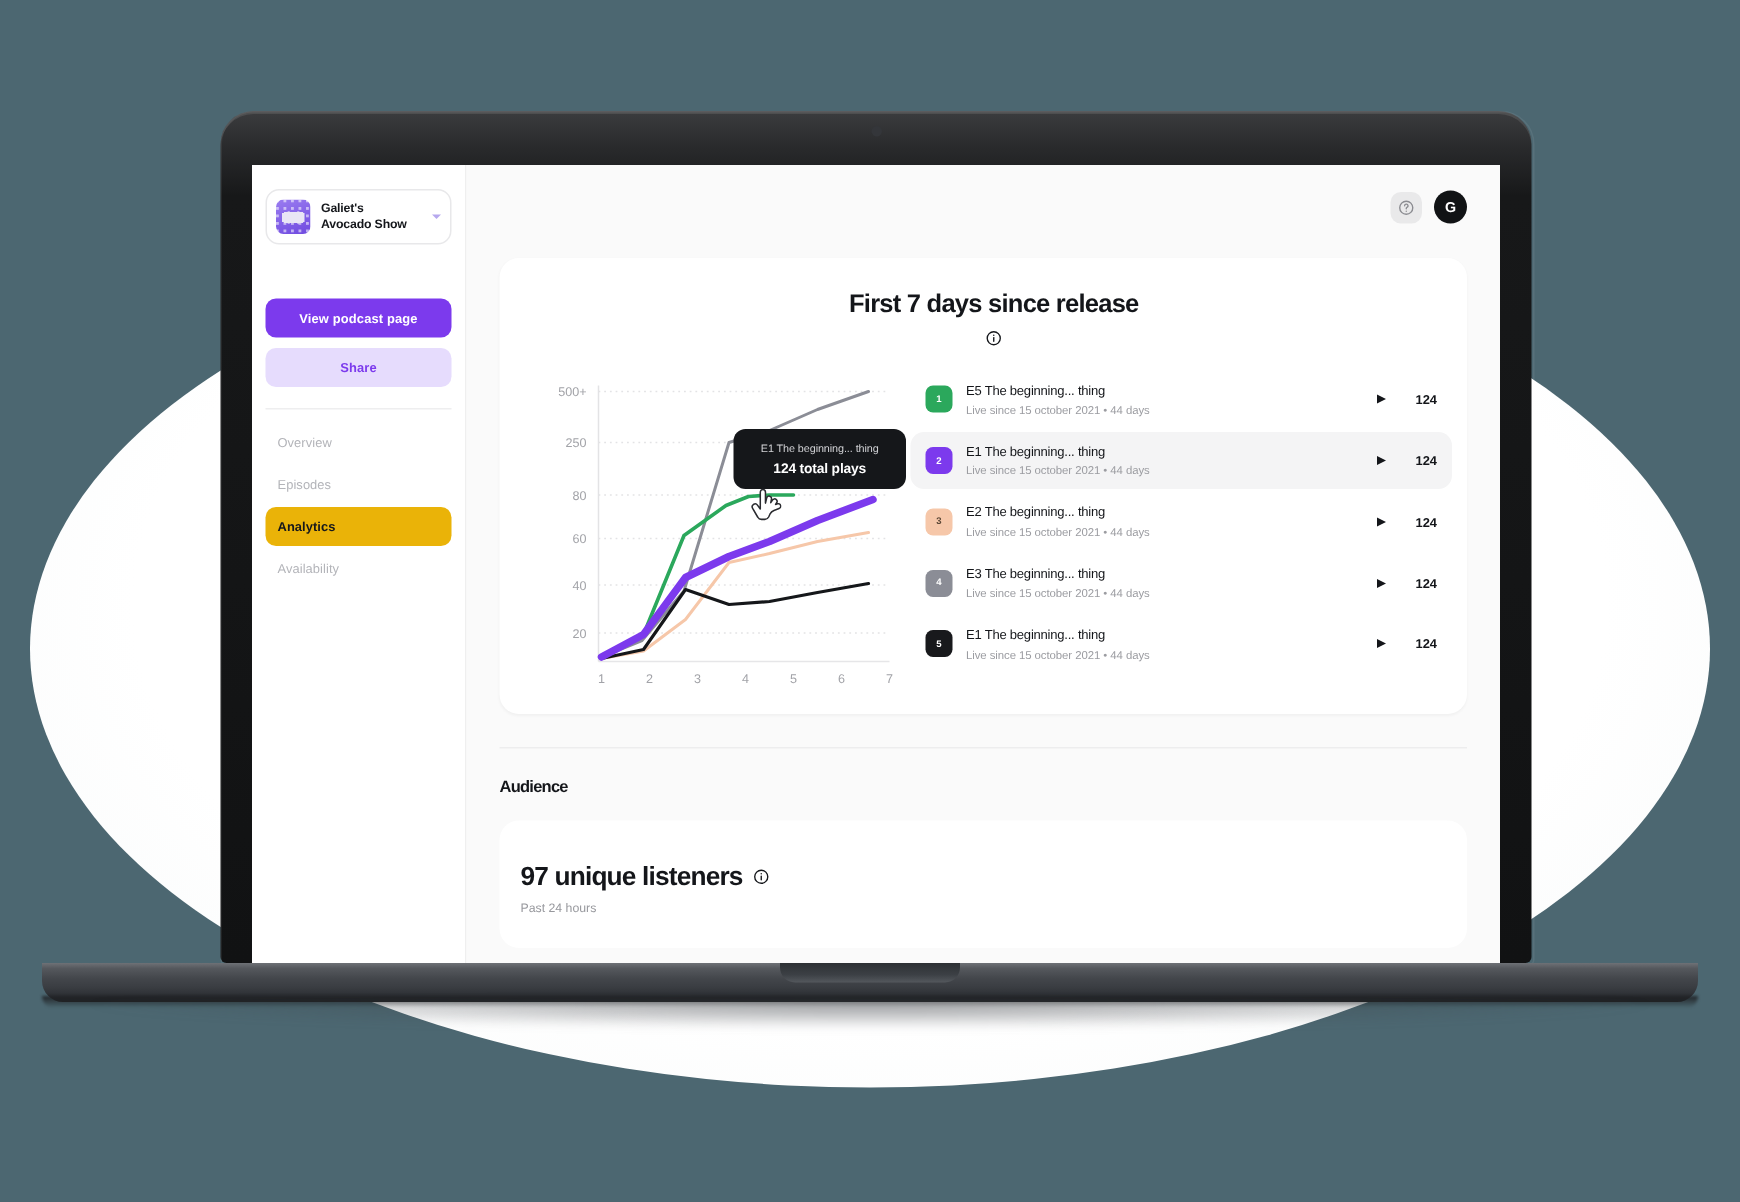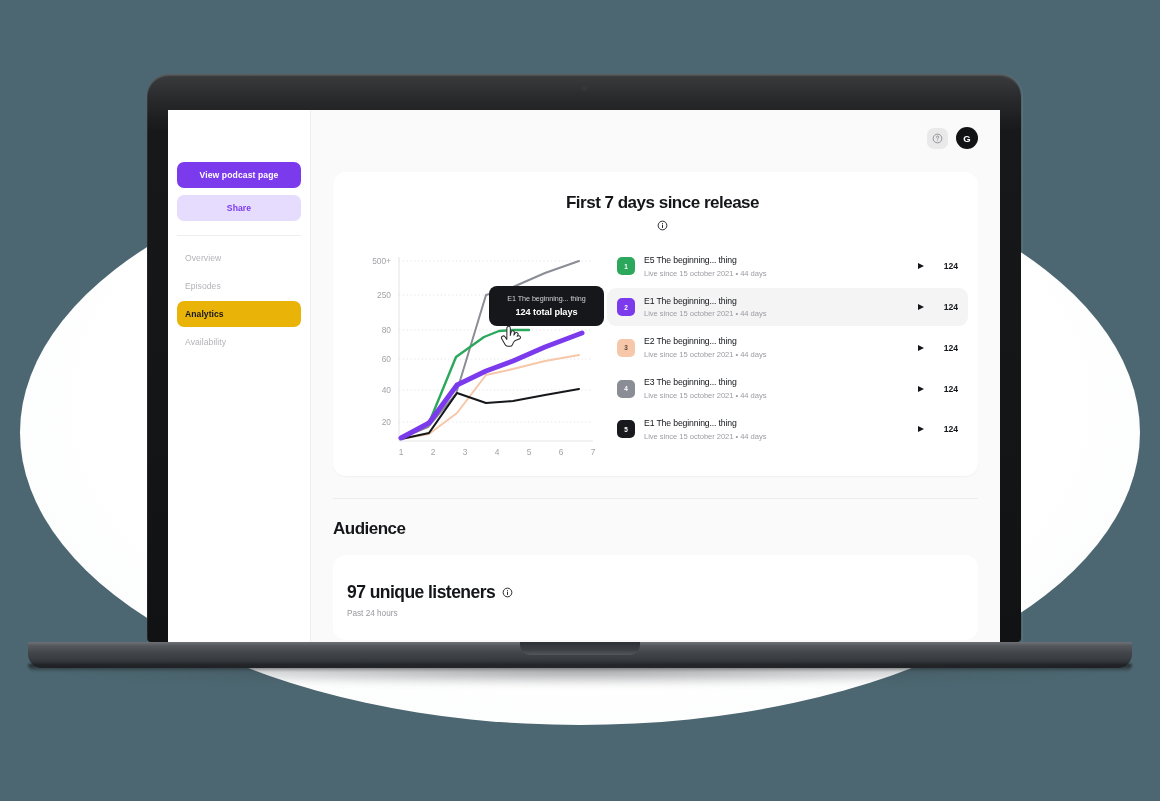--- a/index.html
+++ b/index.html
@@ -174,21 +174,21 @@
     display:flex;align-items:center;justify-content:center;
     font-size:6.4px;font-weight:bold;color:#fff;
   }
   .ep-meta { flex:1; min-width:0; }
   .ep-title { font-size:8.7px; color:#14161a; font-weight:500; letter-spacing:-.15px; line-height:1.35; }
   .ep-sub { font-size:7.6px; color:#9b9ca1; margin-top:2px; letter-spacing:-.05px; }
   .ep-plays { display:flex;align-items:center;gap:20px;font-size:8.6px;font-weight:bold;color:#14161a;}
   .play-tri { width:0;height:0;border-left:6px solid #14161a;border-top:3.6px solid transparent;border-bottom:3.6px solid transparent;}
 
   .section-gap { height: 1px; background:#ededee; margin: 22px 22px 0 22px; }
-  .section-title { font-size:17px; font-weight:bold;color:#14161a;letter-spacing:-.5px; margin: 20px 0 0 22px; }
+  .section-title { font-size:11px; font-weight:bold;color:#14161a;letter-spacing:-.5px; margin: 20px 0 0 22px; }
 
   .card2 { background:#fff;border-radius:13px;margin: 16px 22px 0 22px; padding: 13px 14px 22px 14px; }
   .pillbar { display:flex; justify-content:center; }
   .pills { display:inline-flex; background:#f3f3f4; border-radius:8px; padding:2px; }
   .pill {
     font-size:7.8px; color:#8a8b90; padding:5px 12px; border-radius:6px; font-weight:500;
   }
   .pill.active { background:#fff; color:#14161a; font-weight:bold; box-shadow:0 1px 2px rgba(0,0,0,.08); }
   .big-stat { font-size:17.5px;font-weight:bold;color:#14161a;letter-spacing:-.55px;display:flex;align-items:center;gap:7px;margin-top:14px;}
   .stat-sub { font-size:8.2px;color:#97989d;margin-top:6px; }
@@ -200,20 +200,28 @@
 
 <div class="laptop">
   <div class="lid">
     <div class="camera"></div>
   </div>
 
   <div class="screen">
 
     <div class="sidebar">
 
+      <div class="podcast-switch">
+        <div class="pod-thumb"></div>
+        <div>
+          <div class="pod-name">Galiet's</div>
+          <div class="pod-name">Avocado Show</div>
+        </div>
+        <div class="caret-dn"></div>
+      </div>
 
       <button class="btn-primary">View podcast page</button>
       <button class="btn-secondary">Share</button>
 
       <div class="divider"></div>
 
       <div class="nav-item">Overview</div>
       <div class="nav-item">Episodes</div>
       <div class="nav-item active">Analytics</div>
       <div class="nav-item">Availability</div>

